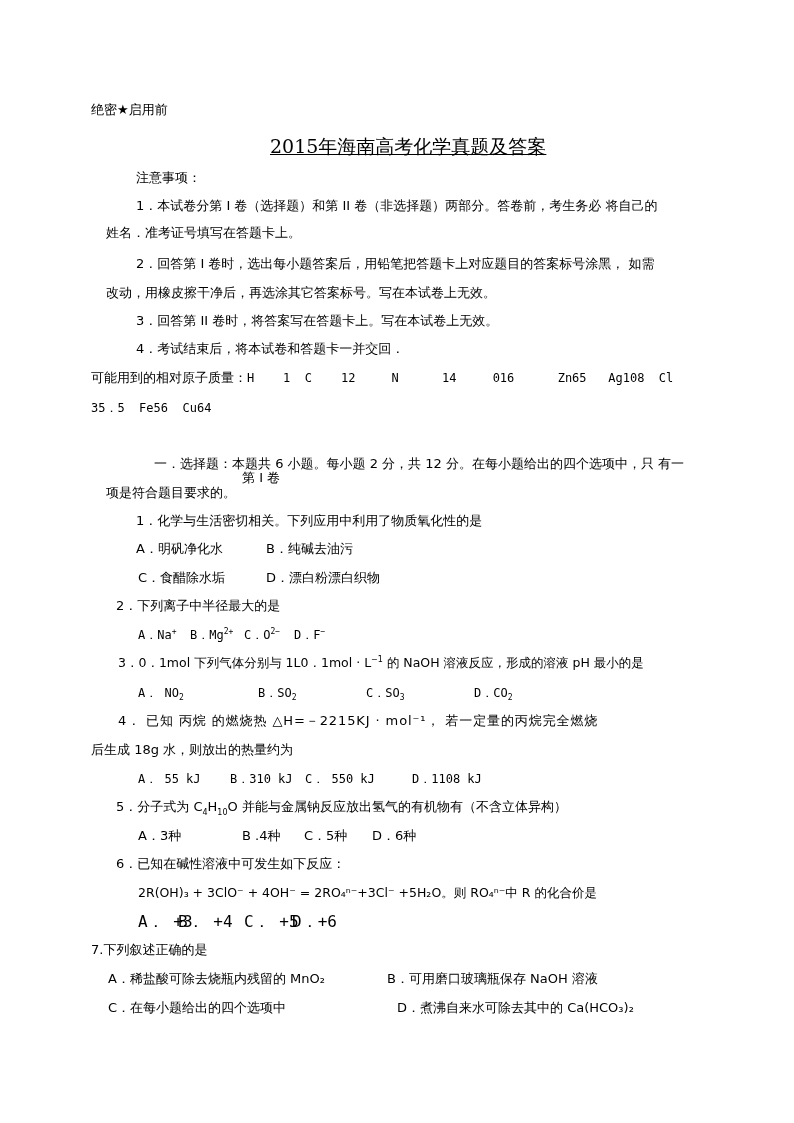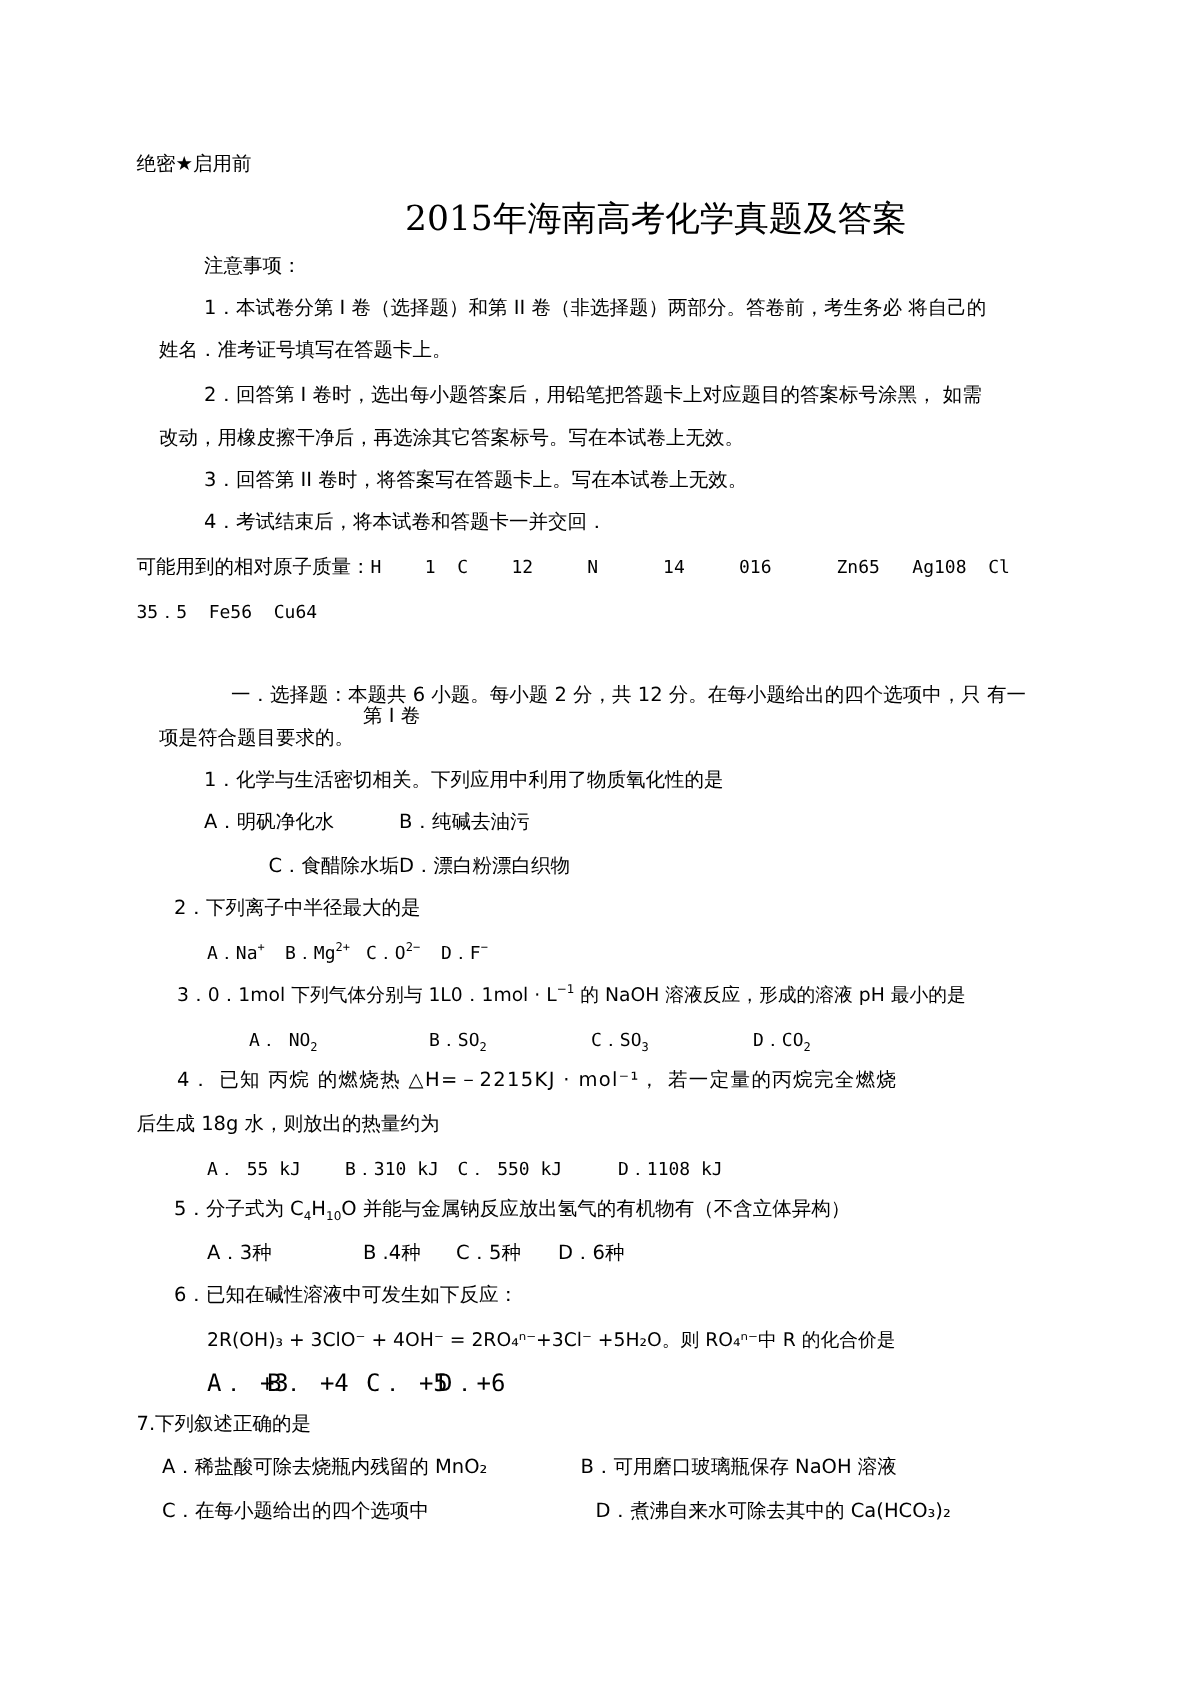--- a/index.html
+++ b/index.html
@@ -1,19 +1,19 @@
 <!DOCTYPE html>
 <html><head>
 <meta charset="utf-8">
 <style>
   html, body { margin:0; padding:0; background:#ffffff; }
   body { width:794px; height:1123px; position:relative; overflow:hidden;
          font-family: "DejaVu Sans", "Liberation Sans", sans-serif; color:#000; }
   .line { position:absolute; white-space:nowrap; font-size:13px; line-height:16px; }
-  .title { font-size:23px; line-height:22px; font-family: "DejaVu Serif", "Liberation Serif", serif; }
+  .title { font-size:19px; line-height:22px; font-family: "DejaVu Serif", "Liberation Serif", serif; text-decoration: underline; }
   .mono { font-family: "DejaVu Sans Mono", "Liberation Mono", monospace; }
   sub, sup { font-size:8px; line-height:0; }
   .opt { display:inline-block; }
 </style>
 </head>
 <body>
 
 <div>
 
   <div class="line" style="left:91px; top:102px;">绝密★启用前</div>
@@ -34,33 +34,33 @@
 
   <div class="line" style="left:242px; top:428px;margin-top:42px;">第 I 卷</div>
   <div class="line" style="left:122px; top:456px;margin-left:32px;">一．选择题：本题共 6 小题。每小题 2 分，共 12 分。在每小题给出的四个选项中，只 有一</div>
   <div class="line" style="left:106px; top:485px;">项是符合题目要求的。</div>
 
   <div class="line" style="left:136px; top:513px;">1．化学与生活密切相关。下列应用中利用了物质氧化性的是</div>
   <div class="line" style="left:136px; top:541px;">
     <span class="opt" style="width:130px;">A．明矾净化水</span><span class="opt">B．纯碱去油污</span>
   </div>
   <div class="line" style="left:138px; top:570px;">
-    <span class="opt" style="width:128px;text-align:right;">C．食醋除水垢</span><span class="opt">D．漂白粉漂白织物</span>
+    <span class="opt" style="width:128px;">C．食醋除水垢</span><span class="opt">D．漂白粉漂白织物</span>
   </div>
 
   <div class="line" style="left:116px; top:598px;">2．下列离子中半径最大的是</div>
   <div class="line mono" style="left:138px; top:627px; font-size:12px;">
     <span class="opt" style="width:52px;"><span>A．Na</span><sup>+</sup></span><span class="opt" style="width:54px;"><span>B．Mg</span><sup>2+</sup></span><span class="opt" style="width:50px;"><span>C．O</span><sup>2−</sup></span><span class="opt"><span>D．F</span><sup>−</sup></span>
   </div>
 
   <div class="line" style="left:118px; top:655px; font-size:12.5px;">
     <span>3．0．1mol 下列气体分别与 1L0．1mol · L</span><sup>−1</sup><span> 的 NaOH 溶液反应，形成的溶液 pH 最小的是</span>
   </div>
   <div class="line mono" style="left:138px; top:685px; font-size:12px;">
-    <span class="opt" style="width:120px;margin-left:28px;"><span>A．  NO</span><sub>2</sub></span><span class="opt" style="width:108px;"><span>B．SO</span><sub>2</sub></span><span class="opt" style="width:108px;"><span>C．SO</span><sub>3</sub></span><span class="opt"><span>D．CO</span><sub>2</sub></span>
+    <span class="opt" style="width:120px;"><span>A．  NO</span><sub>2</sub></span><span class="opt" style="width:108px;"><span>B．SO</span><sub>2</sub></span><span class="opt" style="width:108px;"><span>C．SO</span><sub>3</sub></span><span class="opt"><span>D．CO</span><sub>2</sub></span>
   </div>
 
   <div class="line" style="left:118px; top:713px; letter-spacing:0.9px;">4．  已知  丙烷  的燃烧热   △H=－2215KJ · mol⁻¹，  若一定量的丙烷完全燃烧</div>
   <div class="line" style="left:91px; top:742px;">后生成   18g 水，则放出的热量约为</div>
   <div class="line mono" style="left:138px; top:771px; font-size:12px;">
     <span class="opt" style="width:92px;">A．  55 kJ</span><span class="opt" style="width:75px;">B．310 kJ</span><span class="opt" style="width:107px;">C．   550 kJ</span><span class="opt">D．1108 kJ</span>
   </div>
 
   <div class="line" style="left:116px; top:799px;">
     <span>5．分子式为 C</span><sub>4</sub><span>H</span><sub>10</sub><span>O 并能与金属钠反应放出氢气的有机物有（不含立体异构）</span>

